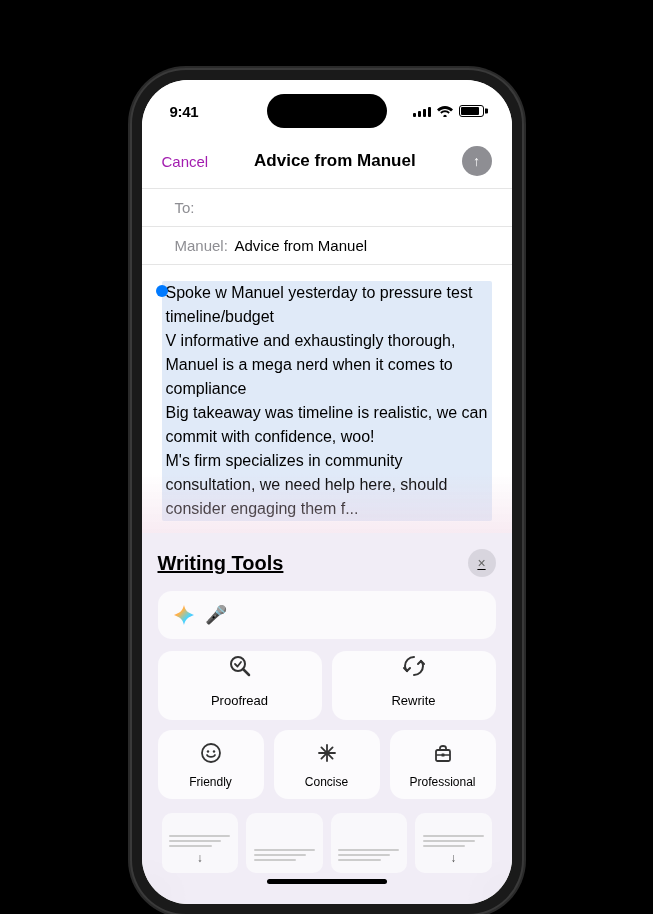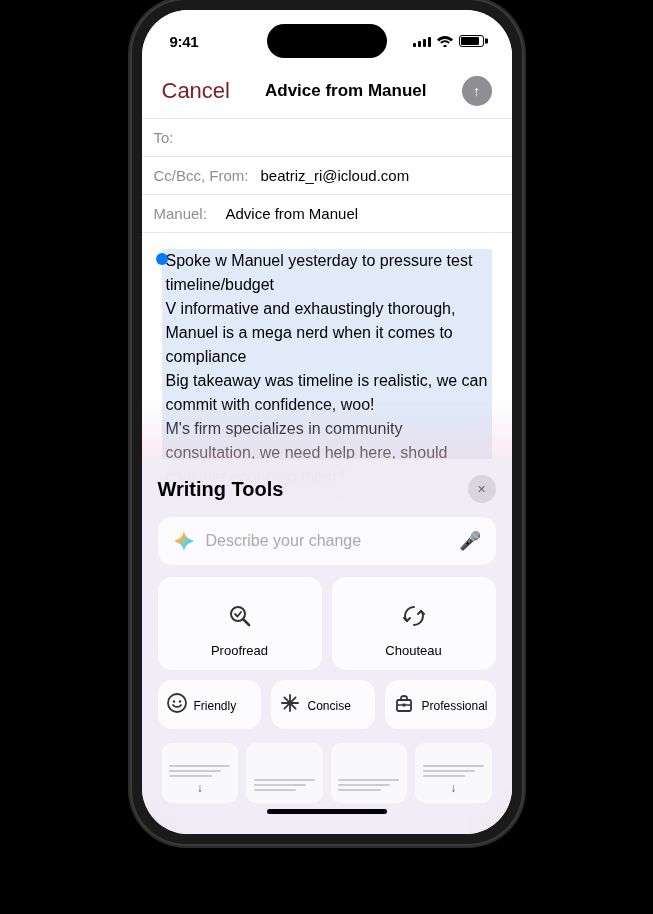--- a/index.html
+++ b/index.html
@@ -10,21 +10,21 @@
       align-items: center;
       min-height: 100vh;
       font-family: -apple-system, BlinkMacSystemFont, 'SF Pro Text', 'Helvetica Neue', sans-serif;
     }
 
     .phone-wrapper {
       width: 517px;
       height: 914px;
       display: flex;
       justify-content: center;
-      align-items: flex-start;
+      align-items: flex-end;
       position: relative;
     }
 
     .phone-frame {
       width: 390px;
       height: 844px;
       background: #1a1a1a;
       border-radius: 54px;
       position: relative;
       box-shadow:
@@ -163,22 +163,22 @@
 
     .compose-header {
       display: flex;
       align-items: center;
       justify-content: space-between;
       padding: 16px 20px 12px;
       border-bottom: 1px solid #e5e5e5;
     }
 
     .cancel-btn {
-      color: #7f1d1d;
-      font-size: 22px;
+      color: #a21caf;
+      font-size: 15px;
     }
 
     .compose-title {
       font-size: 17px;
       font-weight: 600;
       color: #000;
     }
 
     .send-btn {
       width: 30px;
@@ -186,25 +186,24 @@
       background: #8e8e93;
       border-radius: 50%;
       display: flex;
       align-items: center;
       justify-content: center;
       color: #fff;
       font-size: 14px;
     }
 
     .field-row {
-      padding: 10px 12px;
+      padding: 10px 33px;
       border-bottom: 1px solid #e5e5e5;
       display: flex;
       align-items: flex-start;
-      gap: 12px;
     }
 
     .field-label {
       color: #8e8e93;
       font-size: 15px;
       min-width: 60px;
     }
 
     .field-value {
       font-size: 15px;
@@ -274,20 +273,21 @@
       height: 60px;
       background: linear-gradient(to bottom, transparent, rgba(240, 215, 230, 0.5));
       pointer-events: none;
     }
 
     .panel-header {
       display: flex;
       align-items: center;
       justify-content: space-between;
       margin-bottom: 14px;
+      text-decoration: underline;
     }
 
     .panel-title {
       font-size: 20px;
       font-weight: 700;
       color: #000;
     }
 
     .panel-close {
       width: 28px;
@@ -325,21 +325,21 @@
     .tool-buttons-row {
       display: flex;
       gap: 10px;
       margin-bottom: 10px;
     }
 
     .tool-btn {
       flex: 1;
       background: rgba(255, 255, 255, 0.75);
       border-radius: 14px;
-      padding: 26px 10px 12px;
+      padding: 2px 10px 12px;
       display: flex;
       flex-direction: column;
       align-items: center;
       gap: 8px;
     }
 
     .tool-btn-icon {
       font-size: 22px;
       color: #333;
     }
@@ -355,21 +355,21 @@
       gap: 10px;
       margin-bottom: 14px;
     }
 
     .tool-btn2 {
       flex: 1;
       background: rgba(255, 255, 255, 0.75);
       border-radius: 14px;
       padding: 12px 8px 10px;
       display: flex;
-      flex-direction: row;
+      flex-direction: column;
       align-items: center;
       gap: 6px;
     }
 
     .tool-btn2-icon {
       font-size: 20px;
       color: #333;
     }
 
     .tool-btn2-label {
@@ -472,24 +472,20 @@
           <span class="compose-title">Advice from Manuel</span>
           <div class="send-btn">
             <span>↑</span>
           </div>
         </div>
 
         <div class="field-row">
           <span class="field-label">To:</span>
         </div>
 
-        <div class="field-row">
-          <span class="field-label">Cc/Bcc, From:</span>
-          <span class="field-value">beatriz_ri@icloud.com</span>
-        </div>
 
         <div class="field-row">
           <span class="field-label">Manuel:</span>
           <span class="field-value subject-value">Advice from Manuel</span>
         </div>
 
         <div class="email-body">
           <div class="email-selected">
             <div class="selection-dot"></div>
             Spoke w Manuel yesterday to pressure test timeline/budget<br>
@@ -517,21 +513,20 @@
             <path d="M12 2 C12 2, 13 7, 16 9 C19 11, 22 12, 22 12 C22 12, 19 13, 16 15 C13 17, 12 22, 12 22 C12 22, 11 17, 8 15 C5 13, 2 12, 2 12 C2 12, 5 11, 8 9 C11 7, 12 2, 12 2Z" fill="url(#sparkleGrad)"></path>
             <defs>
               <linearGradient id="sparkleGrad" x1="0%" y1="0%" x2="100%" y2="100%">
                 <stop offset="0%" style="stop-color:#FF6B6B"></stop>
                 <stop offset="33%" style="stop-color:#FFB347"></stop>
                 <stop offset="66%" style="stop-color:#47D5FF"></stop>
                 <stop offset="100%" style="stop-color:#7B68EE"></stop>
               </linearGradient>
             </defs>
           </svg>
-          <span class="input-placeholder">Describe your change</span>
           <span class="mic-icon">🎤</span>
         </div>
 
         <div class="tool-buttons-row">
           <div class="tool-btn">
             <span class="tool-btn-icon">
               
               <svg width="26" height="26" viewBox="0 0 26 26" fill="none">
                 <circle cx="11" cy="11" r="7" stroke="#333" stroke-width="2" fill="none"></circle>
                 <line x1="16" y1="16" x2="22" y2="22" stroke="#333" stroke-width="2.5" stroke-linecap="round"></line>
@@ -543,21 +538,21 @@
           <div class="tool-btn">
             <span class="tool-btn-icon">
               
               <svg width="26" height="26" viewBox="0 0 26 26" fill="none">
                 <path d="M13 4 C8 4, 4 8, 4 13 C4 15 4.8 16.8 6 18.2" stroke="#333" stroke-width="2" stroke-linecap="round" fill="none"></path>
                 <path d="M13 22 C18 22, 22 18, 22 13 C22 11 21.2 9.2 20 7.8" stroke="#333" stroke-width="2" stroke-linecap="round" fill="none"></path>
                 <polyline points="3,15 6,18 9,15" stroke="#333" stroke-width="2" stroke-linecap="round" stroke-linejoin="round" fill="none"></polyline>
                 <polyline points="23,11 20,8 17,11" stroke="#333" stroke-width="2" stroke-linecap="round" stroke-linejoin="round" fill="none"></polyline>
               </svg>
             </span>
-            <span class="tool-btn-label">Chouteau</span>
+            <span class="tool-btn-label">Rewrite</span>
           </div>
         </div>
 
         <div class="tool-buttons-row2">
           <div class="tool-btn2">
             <span class="tool-btn2-icon">
               <svg width="22" height="22" viewBox="0 0 22 22" fill="none">
                 <circle cx="11" cy="11" r="9" stroke="#333" stroke-width="1.8" fill="none"></circle>
                 <path d="M7 13 C8 15.5 14 15.5 15 13" stroke="#333" stroke-width="1.8" stroke-linecap="round" fill="none"></path>
                 <circle cx="8" cy="9.5" r="1.2" fill="#333"></circle>

